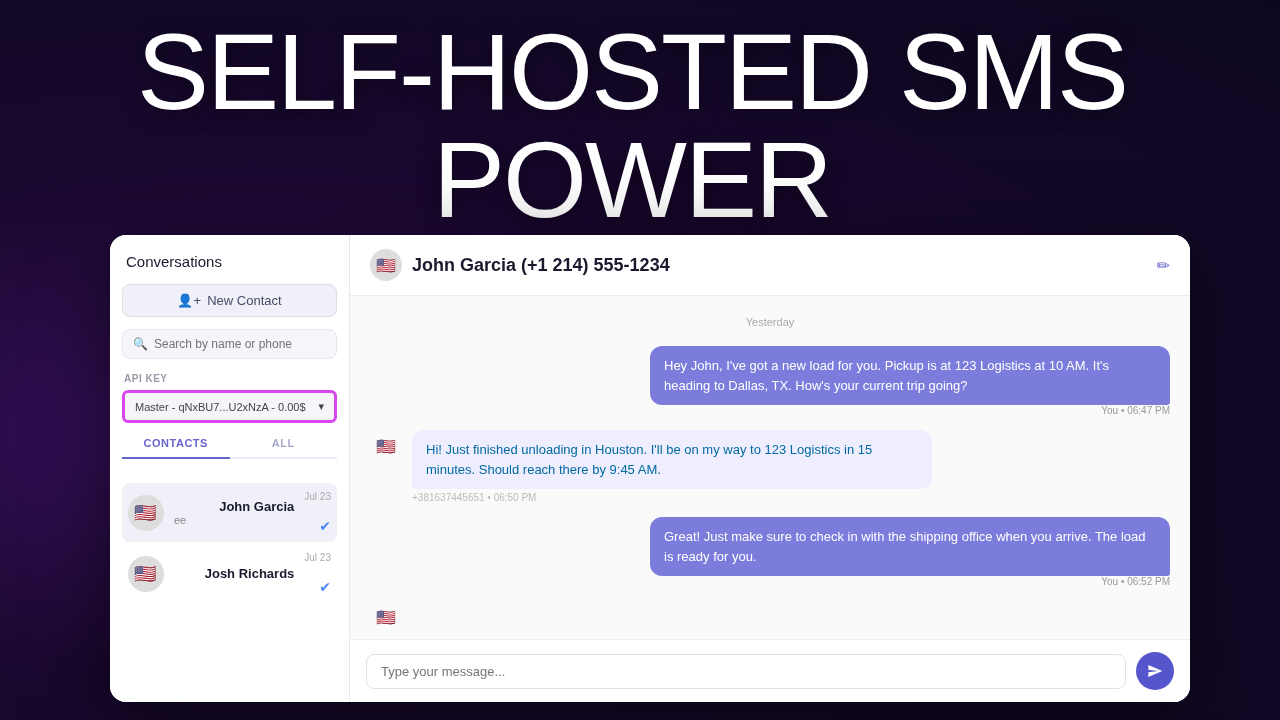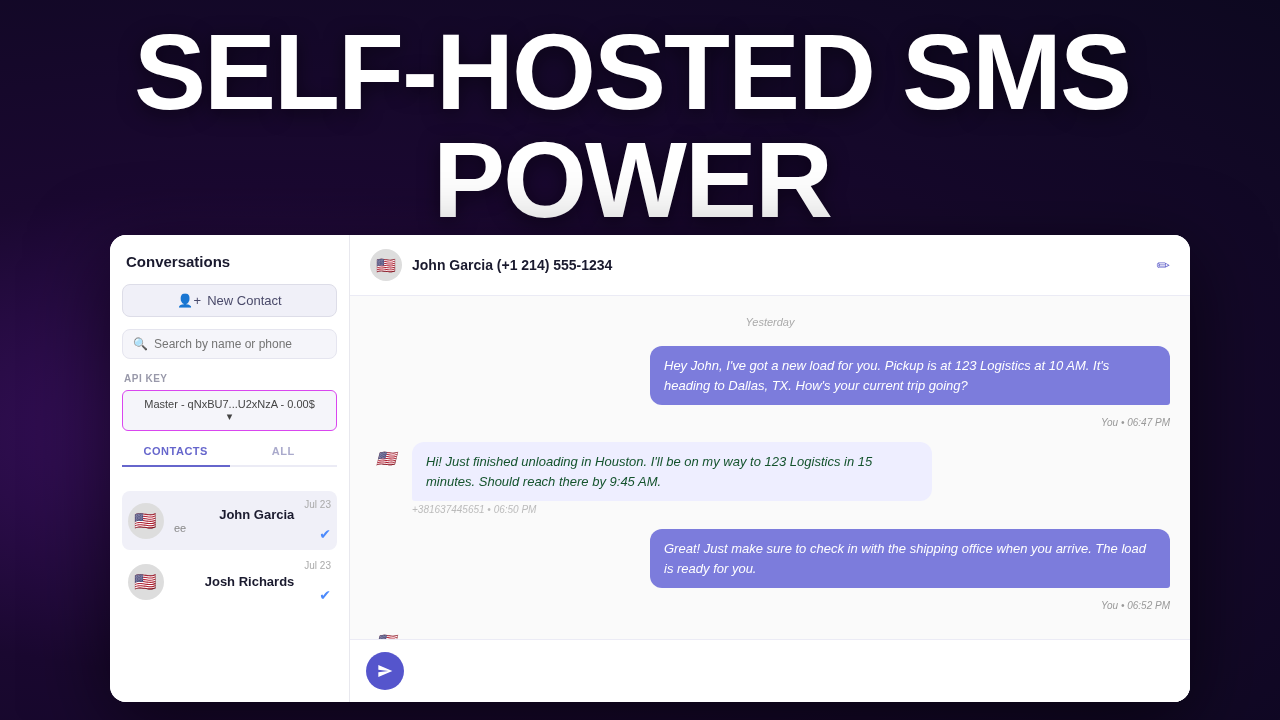--- a/index.html
+++ b/index.html
@@ -20,21 +20,21 @@
     }
 
     
     .hero-text {
       position: absolute;
       top: 18px;
       left: 0;
       right: 16px;
       text-align: center;
       font-size: 108px;
-      font-weight: 700;
+      font-weight: 400;
       color: #ffffff;
       letter-spacing: -2px;
       line-height: 1;
       padding: 0 20px;
       text-shadow: 0 4px 20px rgba(0,0,0,0.5);
       z-index: 1;
     }
 
     
     .app-window {
@@ -57,21 +57,21 @@
       min-width: 240px;
       background: #ffffff;
       border-right: 1px solid #e8e8ee;
       display: flex;
       flex-direction: column;
       padding: 18px 12px 12px;
     }
 
     .sidebar-title {
       font-size: 15px;
-      font-weight: 700;
+      font-weight: 400;
       color: #1a1a2e;
       margin-bottom: 14px;
       padding-left: 4px;
     }
 
     .new-contact-btn {
       display: flex;
       align-items: center;
       justify-content: center;
       gap: 6px;
@@ -113,28 +113,27 @@
       letter-spacing: 0.5px;
       margin-bottom: 6px;
       padding-left: 2px;
     }
 
     .api-key-select {
       display: flex;
       align-items: center;
       justify-content: space-between;
       background: #f5f5fa;
-      border: 1px solid #d946ef;
+      border: 3px solid #d946ef;
       border-radius: 6px;
       padding: 7px 10px;
       font-size: 11px;
       color: #444;
       cursor: pointer;
       margin-bottom: 14px;
-      flex-direction: column;
     }
 
     .tabs-row {
       display: flex;
       gap: 0;
       border-bottom: 2px solid #ebebf5;
       margin-bottom: 24px;
     }
 
     .tab {
@@ -230,41 +229,40 @@
 
     .chat-header {
       display: flex;
       align-items: center;
       gap: 10px;
       padding: 14px 20px;
       border-bottom: 1px solid #ebebf5;
     }
 
     .chat-header-name {
-      font-size: 14px;
+      font-size: 18px;
       font-weight: 700;
       color: #1a1a2e;
       flex: 1;
     }
 
     .edit-icon {
       color: #6666cc;
       font-size: 16px;
       cursor: pointer;
     }
 
     .chat-messages {
       flex: 1;
       overflow-y: auto;
       padding: 16px 20px;
       display: flex;
       flex-direction: column;
       gap: 14px;
       background: #fafafa;
-      font-style: italic;
     }
 
     .date-divider {
       text-align: center;
       font-size: 11px;
       color: #aaa;
       margin: 4px 0;
     }
 
     .message-row {
@@ -302,34 +300,34 @@
 
     .bubble {
       padding: 10px 14px;
       border-radius: 12px;
       font-size: 13px;
       line-height: 1.5;
     }
 
     .bubble.incoming {
       background: #eeeeff;
-      color: #14532d;
+      color: #0369a1;
       border-bottom-left-radius: 3px;
     }
 
     .bubble.outgoing {
       background: #7c7cdc;
       color: #ffffff;
       border-bottom-right-radius: 3px;
     }
 
     .msg-meta {
       font-size: 10px;
       color: #999;
-      margin-top: 12px;
+      margin-top: 0;
     }
 
     .msg-phone-time {
       font-size: 10px;
       color: #bbb;
       margin-top: 3px;
     }
 
     
     .chat-input-area {
@@ -461,20 +459,21 @@
         </div>
       </div>
 
       <div class="message-row">
         <div class="msg-avatar">🇺🇸</div>
       </div>
 
     </div>
 
     <div class="chat-input-area">
+      <input class="message-input" type="text" placeholder="Type your message..." style="">
       <div class="send-btn">
         <svg viewBox="0 0 24 24">
           <path d="M2 21l21-9L2 3v7l15 2-15 2z"></path>
         </svg>
       </div>
     </div>
   </div>
 </div>
 
 </body></html>

